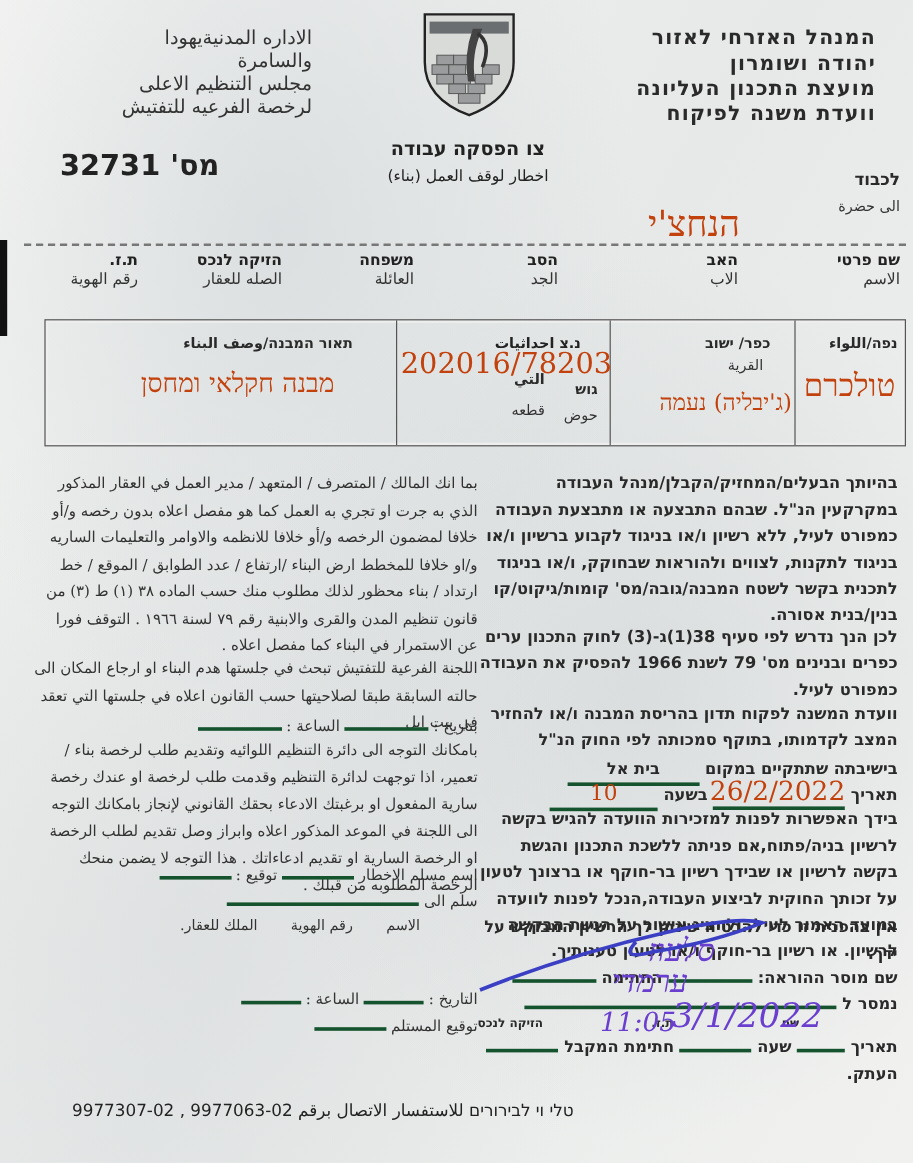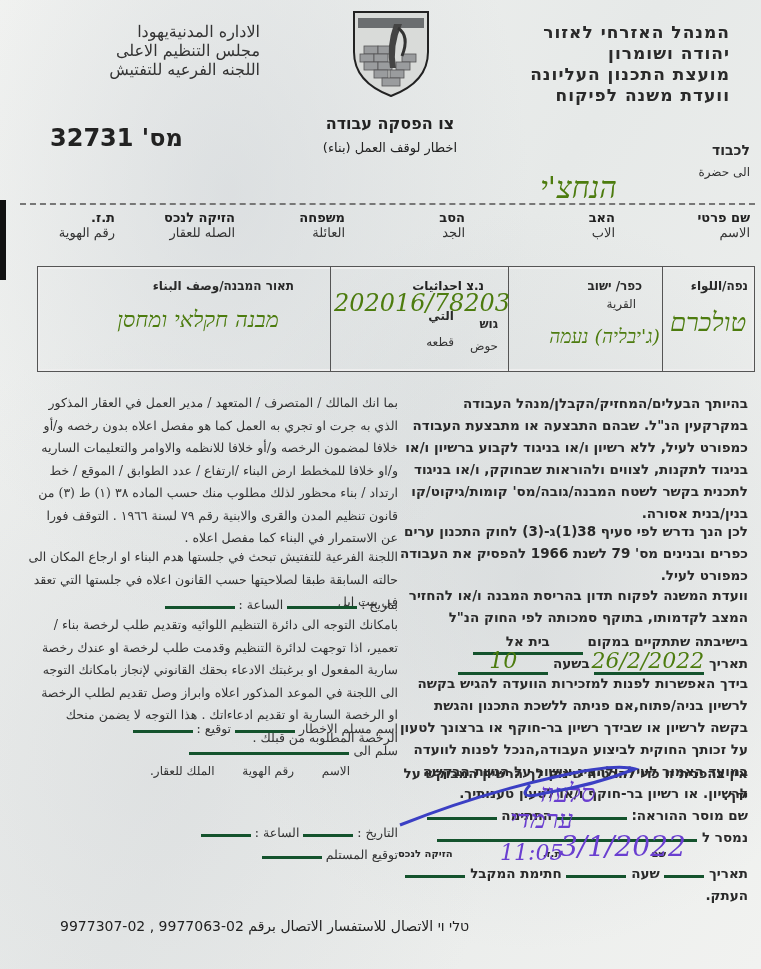--- a/index.html
+++ b/index.html
@@ -10,21 +10,21 @@
       radial-gradient(ellipse at 30% 20%, rgba(200,205,210,0.45), transparent 40%),
       radial-gradient(ellipse at 70% 60%, rgba(190,195,200,0.35), transparent 45%),
       radial-gradient(ellipse at 20% 80%, rgba(210,212,215,0.4), transparent 40%),
       linear-gradient(120deg, #f3f4f2 0%, #e6e9e8 50%, #f1f2f0 100%);
     font-family:"DejaVu Sans", sans-serif;
     color:#222;
   }
   .abs { position:absolute; }
   .heb { direction:rtl; text-align:right; font-family:"DejaVu Sans", sans-serif; font-weight:bold; color:#2a2a2a; }
   .ara { direction:rtl; text-align:right; font-family:"DejaVu Serif", serif; color:#333; }
-  .hand { color:#4d7c0f; font-family:"DejaVu Serif", serif; font-style:italic; }
+  .hand { color:#c2410c; font-family:"DejaVu Serif", serif; }
   .hand-purple { color:#6a3fd0; font-family:"DejaVu Serif", serif; font-style:italic; }
   .left-edge { position:absolute; left:0; top:200px; width:6px; height:80px; background:#111; }
   .emblem { position:absolute; left:350px; top:6px; width:82px; height:92px; }
   .header-he { left:470px; top:22px; width:260px; font-size:17px; line-height:21px; letter-spacing:1px; }
   .header-ar { left:60px; top:22px; width:200px; font-size:16px; line-height:19px; }
   .doc-no { left:50px; top:124px; font-size:24px; font-weight:bold; direction:rtl; }
   .title-he { left:290px; top:114px; width:200px; text-align:center; font-size:16px; font-weight:bold; direction:rtl; }
   .title-ar { left:290px; top:140px; width:200px; text-align:center; font-size:13px; direction:rtl; }
   .to-he { left:660px; top:142px; width:90px; font-size:14px; }
   .to-ar { left:650px; top:165px; width:100px; font-size:12px; }
@@ -70,22 +70,23 @@
 
 <div class="abs heb header-he">
   <div>המנהל האזרחי לאזור</div>
   <div>יהודה ושומרון</div>
   <div>מועצת התכנון העליונה</div>
   <div>וועדת משנה לפיקוח</div>
 </div>
 
 <div class="abs ara header-ar">
   <div>الاداره المدنيةيهودا</div>
+  <div>والسامرة</div>
   <div>مجلس التنظيم الاعلى</div>
-  <div>اللجنه الفرعيه للتفتيش</div>
+  <div>لرخصة الفرعيه للتفتيش</div>
 </div>
 
 <div class="abs doc-no">
   <span>מס'</span>
   <span>32731</span>
 </div>
 
 <div class="abs title-he">צו הפסקה עבודה</div>
 <div class="abs title-ar">اخطار لوقف العمل (بناء)</div>
 
@@ -150,21 +151,21 @@
 <div class="abs heb body-he" style="top:584px">וועדת המשנה לפקוח תדון בהריסת המבנה ו/או להחזיר המצב לקדמותו, בתוקף סמכותה לפי החוק הנ"ל</div>
 
 <div class="abs heb body-he" style="top:630px">
   <span>בישיבתה שתתקיים במקום</span>
   <span class="sig-line" style="width:110px;text-align:center">בית אל</span>
 </div>
 <div class="abs heb body-he" style="top:650px">
   <span>תאריך</span>
   <span class="sig-line hand" style="width:110px;text-align:center;font-size:22px;font-weight:normal">26/2/2022</span>
   <span>בשעה</span>
-  <span class="sig-line hand" style="width:90px;text-align:center;font-size:22px;font-weight:normal">10</span>
+  <span class="sig-line hand" style="width:90px;text-align:center;font-size:18px;font-weight:normal">10</span>
 </div>
 
 <div class="abs heb body-he" style="top:672px">בידך האפשרות לפנות למזכירות הוועדה להגיש בקשה לרשיון בניה/פתוח,אם פניתה ללשכת התכנון והגשת בקשה לרשיון או שבידך רשיון בר-חוקף או ברצונך לטעון על זכותך החוקית לביצוע העבודה,הנכל לפנות לוועדה במועד האמור לעיל, ולהציג אישור על הגשת הבקשה לרשיון. או רשיון בר-חוקף ו/או לטעון טענותיך.</div>
 <div class="abs heb body-he" style="top:762px">אין בהפנית זו כדי להבטיח שינתן לך הרשיון המבוקש על ידך.</div>
 
 <div class="abs heb body-he" style="top:804px">
   <span>שם מוסר ההוראה:</span>
   <span class="sig-line" style="width:70px"></span>
   <span>החתימה</span>
   <span class="sig-line" style="width:70px"></span>
@@ -226,16 +227,16 @@
   <span class="sig-line" style="width:50px"></span>
   <span>الساعة :</span>
   <span class="sig-line" style="width:50px"></span>
 </div>
 <div class="abs ara body-ar" style="top:844px">
   <span>توقيع المستلم</span>
   <span class="sig-line" style="width:60px"></span>
 </div>
 
 <div class="abs footer">
-  <span>טלי וי الاتصال</span>
+  <span>טלי וי לבירורים</span>
   <span>للاستفسار الاتصال برقم</span>
   <span>02-9977063 , 02-9977307</span>
 </div>
 
 </body></html>

